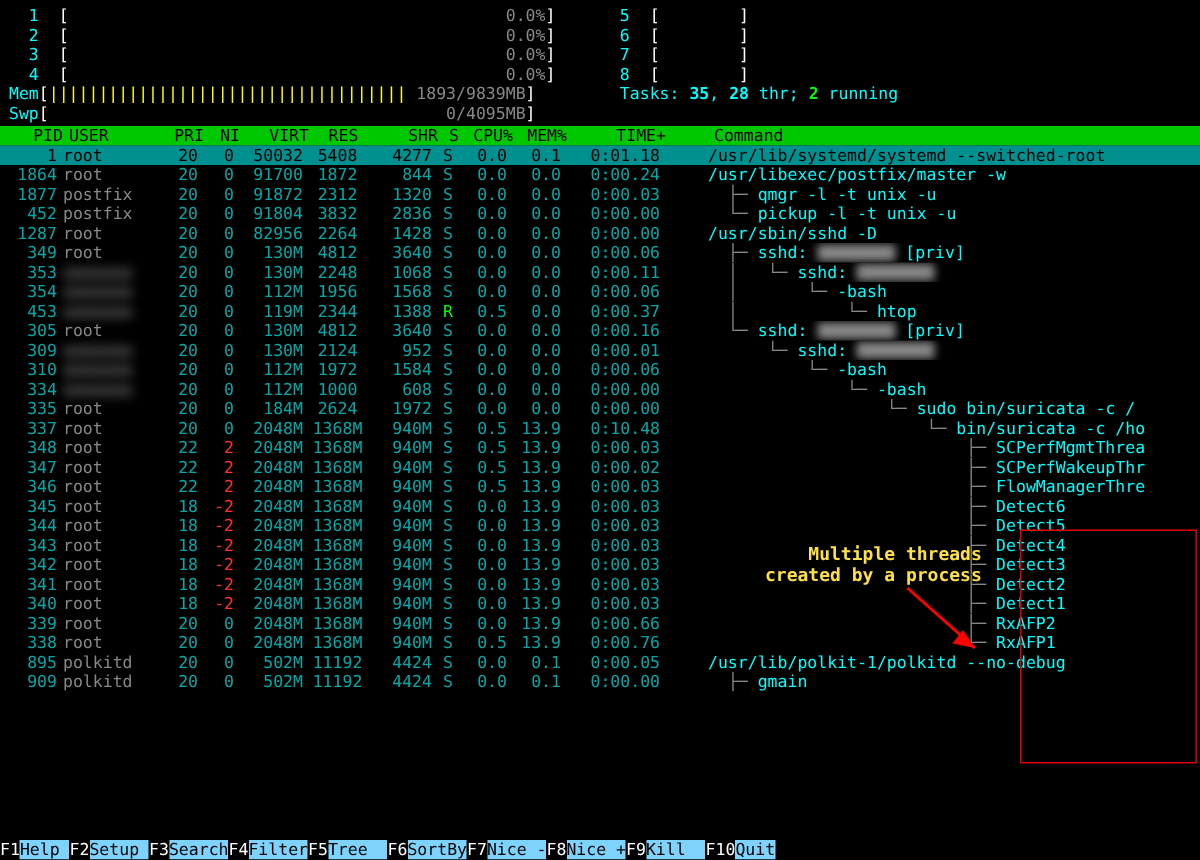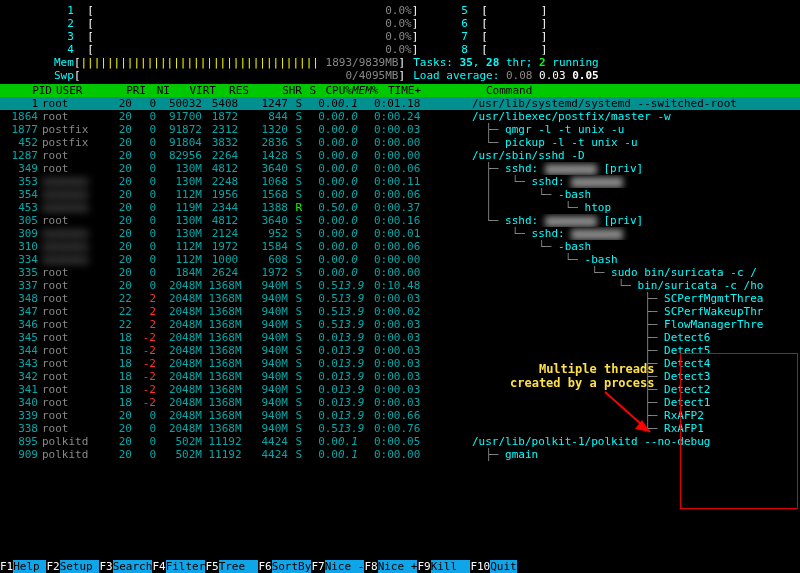--- a/index.html
+++ b/index.html
@@ -8,39 +8,39 @@
   
   .cyan { color:#00ffff; } .cyan-dim { color:#00a8a8; }
   .green { color:#00ff00; } .green-bold { color:#00ff00; font-weight:bold; }
   .red { color:#ff3030; }
   .grey { color:#888; } .white { color:#fff; }
   .teal-bg { background:#009090; color:#000; }
   .green-bg { background:#00c800; color:#000; }
   
   .meters { padding:4px 6px 2px 6px; display:flex; }
   .meters .col { width:50%; }
-  .meter-row { white-space:pre;margin-left:48px; }
+  .meter-row { white-space:pre; }
   .meter-row .bkt { color:#fff; }
-  .header-row { display:flex; white-space:pre; padding:0 16px; }
+  .header-row { display:flex; white-space:pre; padding:0 6px; }
   .proc-list { white-space:pre; }
   .proc-row { display:flex; padding:0 2px; }
   .c { display:inline-block; overflow:hidden; }
   .w-pid{width:36px;text-align:right;} .w-user{width:64px;padding-left:4px;text-align:left;}
   .w-pri{width:30px;text-align:right;} .w-ni{width:24px;text-align:right;}
   .w-virt{width:46px;text-align:right;} .w-res{width:46px;text-align:center;}
   .w-shr{width:40px;text-align:right;} .w-s{width:14px;text-align:right;}
-  .w-cpu{width:36px;text-align:right;} .w-mem{width:36px;text-align:left;font-style:italic;}
-  .w-time{width:66px;} .w-cmd{flex:1;padding-left:4px;text-align:left;margin-left:28px;}
+  .w-cpu{width:36px;text-align:right;} .w-mem{width:36px;text-align:right;}
+  .w-time{width:66px;text-align:right;} .w-cmd{flex:1;padding-left:4px;text-align:left;margin-left:28px;}
   .user-blur { filter:blur(4px); color:#ddd; }
   .cmd-blur { display:inline-block; width:52px; height:11px; background:#888; filter:blur(3px); vertical-align:middle; }
   .annot-box { position:absolute; border:1px solid #e00000; }
   .annot-text { position:absolute; color:#fde047; font-weight:bold; font-size:12px; line-height:14px; text-align:right; }
   .annot-arrow { position:absolute; width:60px; height:60px; }
   .fkeys { position:absolute; bottom:0; left:0; width:100%; white-space:pre; }
-  .fkeys .k { color:#fff; } .fkeys .lbl { background:#0ea5e9; color:#000; }
+  .fkeys .k { color:#fff; } .fkeys .lbl { background:#7dd3fc; color:#000; }
   .stat-row { white-space:pre; }
 </style>
 </head>
 <body>
 
 <div class="screen">
 
   <div class="meters">
     <div class="col" id="meters-left">
         <div class="meter-row"><span class="cyan">  1  </span><span class="bkt">[</span><span class="green"></span><span class="grey">                                            0.0%</span><span class="bkt">]</span></div>
@@ -49,21 +49,20 @@
         <div class="meter-row"><span class="cyan">  4  </span><span class="bkt">[</span><span class="green"></span><span class="grey">                                            0.0%</span><span class="bkt">]</span></div>
         <div class="meter-row"><span class="cyan">Mem</span><span class="bkt">[</span><span style="color:#ffff00">||||||||||||||||||||||||||||||||||||</span><span class="grey"> 1893/9839MB</span><span class="bkt">]</span></div>
         <div class="meter-row"><span class="cyan">Swp</span><span class="bkt">[</span><span class="grey">                                        0/4095MB</span><span class="bkt">]</span></div>
       </div>
     <div class="col" id="meters-right">
         <div class="meter-row"><span class="cyan">  5  </span><span class="bkt">[</span><span class="green"></span><span class="grey">        </span><span class="bkt">]</span></div>
         <div class="meter-row"><span class="cyan">  6  </span><span class="bkt">[</span><span class="green"></span><span class="grey">        </span><span class="bkt">]</span></div>
         <div class="meter-row"><span class="cyan">  7  </span><span class="bkt">[</span><span class="green"></span><span class="grey">        </span><span class="bkt">]</span></div>
         <div class="meter-row"><span class="cyan">  8  </span><span class="bkt">[</span><span class="green"></span><span class="grey">        </span><span class="bkt">]</span></div>
         <div class="stat-row"><span class="cyan">  Tasks: </span><span class="cyan"><b>35</b></span><span class="cyan">, </span><span class="cyan"><b>28</b></span><span class="cyan"> thr; </span><span class="green-bold">2</span><span class="cyan"> running</span></div>
-        <div class="stat-row"><span class="cyan">  Load average: </span><span class="grey">0.08</span> <span class="white">0.03</span> <span class="white"><b>0.05</b></span></div>
       </div>
   </div>
 
   <div class="header-row green-bg">
     <span class="c w-pid">PID</span>
     <span class="c w-user">USER</span>
     <span class="c w-pri">PRI</span>
     <span class="c w-ni">NI</span>
     <span class="c w-virt">VIRT</span>
     <span class="c w-res">RES</span>
@@ -75,21 +74,21 @@
     <span class="c w-cmd">Command</span>
   </div>
 
   <div class="proc-row teal-bg">
     <span class="c w-pid">1</span>
     <span class="c w-user">root</span>
     <span class="c w-pri">20</span>
     <span class="c w-ni">0</span>
     <span class="c w-virt">50032</span>
     <span class="c w-res">5408</span>
-    <span class="c w-shr">1247</span>
+    <span class="c w-shr">4277</span>
     <span class="c w-s">S</span>
     <span class="c w-cpu">0.0</span>
     <span class="c w-mem">0.1</span>
     <span class="c w-time">0:01.18</span>
     <span class="c w-cmd">/usr/lib/systemd/systemd --switched-root</span>
   </div>
 
   <div class="proc-list" id="proc-list"><div class="proc-row"><span class="c w-pid cyan-dim">1864</span><span class="c w-user grey">root</span><span class="c w-pri cyan-dim">20</span><span class="c w-ni cyan-dim">0</span><span class="c w-virt cyan-dim">91700</span><span class="c w-res cyan-dim">1872</span><span class="c w-shr cyan-dim">844</span><span class="c w-s cyan-dim">S</span><span class="c w-cpu cyan-dim">0.0</span><span class="c w-mem cyan-dim">0.0</span><span class="c w-time cyan-dim">0:00.24</span><span class="c w-cmd cyan">/usr/libexec/postfix/master -w</span></div><div class="proc-row"><span class="c w-pid cyan-dim">1877</span><span class="c w-user grey">postfix</span><span class="c w-pri cyan-dim">20</span><span class="c w-ni cyan-dim">0</span><span class="c w-virt cyan-dim">91872</span><span class="c w-res cyan-dim">2312</span><span class="c w-shr cyan-dim">1320</span><span class="c w-s cyan-dim">S</span><span class="c w-cpu cyan-dim">0.0</span><span class="c w-mem cyan-dim">0.0</span><span class="c w-time cyan-dim">0:00.03</span><span class="c w-cmd cyan">  <span class="grey">├─</span> qmgr -l -t unix -u</span></div><div class="proc-row"><span class="c w-pid cyan-dim">452</span><span class="c w-user grey">postfix</span><span class="c w-pri cyan-dim">20</span><span class="c w-ni cyan-dim">0</span><span class="c w-virt cyan-dim">91804</span><span class="c w-res cyan-dim">3832</span><span class="c w-shr cyan-dim">2836</span><span class="c w-s cyan-dim">S</span><span class="c w-cpu cyan-dim">0.0</span><span class="c w-mem cyan-dim">0.0</span><span class="c w-time cyan-dim">0:00.00</span><span class="c w-cmd cyan">  <span class="grey">└─</span> pickup -l -t unix -u</span></div><div class="proc-row"><span class="c w-pid cyan-dim">1287</span><span class="c w-user grey">root</span><span class="c w-pri cyan-dim">20</span><span class="c w-ni cyan-dim">0</span><span class="c w-virt cyan-dim">82956</span><span class="c w-res cyan-dim">2264</span><span class="c w-shr cyan-dim">1428</span><span class="c w-s cyan-dim">S</span><span class="c w-cpu cyan-dim">0.0</span><span class="c w-mem cyan-dim">0.0</span><span class="c w-time cyan-dim">0:00.00</span><span class="c w-cmd cyan">/usr/sbin/sshd -D</span></div><div class="proc-row"><span class="c w-pid cyan-dim">349</span><span class="c w-user grey">root</span><span class="c w-pri cyan-dim">20</span><span class="c w-ni cyan-dim">0</span><span class="c w-virt cyan-dim">130M</span><span class="c w-res cyan-dim">4812</span><span class="c w-shr cyan-dim">3640</span><span class="c w-s cyan-dim">S</span><span class="c w-cpu cyan-dim">0.0</span><span class="c w-mem cyan-dim">0.0</span><span class="c w-time cyan-dim">0:00.06</span><span class="c w-cmd cyan">  <span class="grey">├─</span> sshd: <span class="cmd-blur"></span> [priv]</span></div><div class="proc-row"><span class="c w-pid cyan-dim">353</span><span class="c w-user user-blur">xxxxxxx</span><span class="c w-pri cyan-dim">20</span><span class="c w-ni cyan-dim">0</span><span class="c w-virt cyan-dim">130M</span><span class="c w-res cyan-dim">2248</span><span class="c w-shr cyan-dim">1068</span><span class="c w-s cyan-dim">S</span><span class="c w-cpu cyan-dim">0.0</span><span class="c w-mem cyan-dim">0.0</span><span class="c w-time cyan-dim">0:00.11</span><span class="c w-cmd cyan">  <span class="grey">│</span>   <span class="grey">└─</span> sshd: <span class="cmd-blur"></span></span></div><div class="proc-row"><span class="c w-pid cyan-dim">354</span><span class="c w-user user-blur">xxxxxxx</span><span class="c w-pri cyan-dim">20</span><span class="c w-ni cyan-dim">0</span><span class="c w-virt cyan-dim">112M</span><span class="c w-res cyan-dim">1956</span><span class="c w-shr cyan-dim">1568</span><span class="c w-s cyan-dim">S</span><span class="c w-cpu cyan-dim">0.0</span><span class="c w-mem cyan-dim">0.0</span><span class="c w-time cyan-dim">0:00.06</span><span class="c w-cmd cyan">  <span class="grey">│</span>       <span class="grey">└─</span> -bash</span></div><div class="proc-row"><span class="c w-pid cyan-dim">453</span><span class="c w-user user-blur">xxxxxxx</span><span class="c w-pri cyan-dim">20</span><span class="c w-ni cyan-dim">0</span><span class="c w-virt cyan-dim">119M</span><span class="c w-res cyan-dim">2344</span><span class="c w-shr cyan-dim">1388</span><span class="c w-s green">R</span><span class="c w-cpu cyan-dim">0.5</span><span class="c w-mem cyan-dim">0.0</span><span class="c w-time cyan-dim">0:00.37</span><span class="c w-cmd cyan">  <span class="grey">│</span>           <span class="grey">└─</span> htop</span></div><div class="proc-row"><span class="c w-pid cyan-dim">305</span><span class="c w-user grey">root</span><span class="c w-pri cyan-dim">20</span><span class="c w-ni cyan-dim">0</span><span class="c w-virt cyan-dim">130M</span><span class="c w-res cyan-dim">4812</span><span class="c w-shr cyan-dim">3640</span><span class="c w-s cyan-dim">S</span><span class="c w-cpu cyan-dim">0.0</span><span class="c w-mem cyan-dim">0.0</span><span class="c w-time cyan-dim">0:00.16</span><span class="c w-cmd cyan">  <span class="grey">└─</span> sshd: <span class="cmd-blur"></span> [priv]</span></div><div class="proc-row"><span class="c w-pid cyan-dim">309</span><span class="c w-user user-blur">xxxxxxx</span><span class="c w-pri cyan-dim">20</span><span class="c w-ni cyan-dim">0</span><span class="c w-virt cyan-dim">130M</span><span class="c w-res cyan-dim">2124</span><span class="c w-shr cyan-dim">952</span><span class="c w-s cyan-dim">S</span><span class="c w-cpu cyan-dim">0.0</span><span class="c w-mem cyan-dim">0.0</span><span class="c w-time cyan-dim">0:00.01</span><span class="c w-cmd cyan">      <span class="grey">└─</span> sshd: <span class="cmd-blur"></span></span></div><div class="proc-row"><span class="c w-pid cyan-dim">310</span><span class="c w-user user-blur">xxxxxxx</span><span class="c w-pri cyan-dim">20</span><span class="c w-ni cyan-dim">0</span><span class="c w-virt cyan-dim">112M</span><span class="c w-res cyan-dim">1972</span><span class="c w-shr cyan-dim">1584</span><span class="c w-s cyan-dim">S</span><span class="c w-cpu cyan-dim">0.0</span><span class="c w-mem cyan-dim">0.0</span><span class="c w-time cyan-dim">0:00.06</span><span class="c w-cmd cyan">          <span class="grey">└─</span> -bash</span></div><div class="proc-row"><span class="c w-pid cyan-dim">334</span><span class="c w-user user-blur">xxxxxxx</span><span class="c w-pri cyan-dim">20</span><span class="c w-ni cyan-dim">0</span><span class="c w-virt cyan-dim">112M</span><span class="c w-res cyan-dim">1000</span><span class="c w-shr cyan-dim">608</span><span class="c w-s cyan-dim">S</span><span class="c w-cpu cyan-dim">0.0</span><span class="c w-mem cyan-dim">0.0</span><span class="c w-time cyan-dim">0:00.00</span><span class="c w-cmd cyan">              <span class="grey">└─</span> -bash</span></div><div class="proc-row"><span class="c w-pid cyan-dim">335</span><span class="c w-user grey">root</span><span class="c w-pri cyan-dim">20</span><span class="c w-ni cyan-dim">0</span><span class="c w-virt cyan-dim">184M</span><span class="c w-res cyan-dim">2624</span><span class="c w-shr cyan-dim">1972</span><span class="c w-s cyan-dim">S</span><span class="c w-cpu cyan-dim">0.0</span><span class="c w-mem cyan-dim">0.0</span><span class="c w-time cyan-dim">0:00.00</span><span class="c w-cmd cyan">                  <span class="grey">└─</span> sudo bin/suricata -c /</span></div><div class="proc-row"><span class="c w-pid cyan-dim">337</span><span class="c w-user grey">root</span><span class="c w-pri cyan-dim">20</span><span class="c w-ni cyan-dim">0</span><span class="c w-virt cyan-dim">2048M</span><span class="c w-res cyan-dim">1368M</span><span class="c w-shr cyan-dim">940M</span><span class="c w-s cyan-dim">S</span><span class="c w-cpu cyan-dim">0.5</span><span class="c w-mem cyan-dim">13.9</span><span class="c w-time cyan-dim">0:10.48</span><span class="c w-cmd cyan">                      <span class="grey">└─</span> bin/suricata -c /ho</span></div><div class="proc-row"><span class="c w-pid cyan-dim">348</span><span class="c w-user grey">root</span><span class="c w-pri cyan-dim">22</span><span class="c w-ni red">2</span><span class="c w-virt cyan-dim">2048M</span><span class="c w-res cyan-dim">1368M</span><span class="c w-shr cyan-dim">940M</span><span class="c w-s cyan-dim">S</span><span class="c w-cpu cyan-dim">0.5</span><span class="c w-mem cyan-dim">13.9</span><span class="c w-time cyan-dim">0:00.03</span><span class="c w-cmd cyan">                          <span class="grey">├─</span> SCPerfMgmtThrea</span></div><div class="proc-row"><span class="c w-pid cyan-dim">347</span><span class="c w-user grey">root</span><span class="c w-pri cyan-dim">22</span><span class="c w-ni red">2</span><span class="c w-virt cyan-dim">2048M</span><span class="c w-res cyan-dim">1368M</span><span class="c w-shr cyan-dim">940M</span><span class="c w-s cyan-dim">S</span><span class="c w-cpu cyan-dim">0.5</span><span class="c w-mem cyan-dim">13.9</span><span class="c w-time cyan-dim">0:00.02</span><span class="c w-cmd cyan">                          <span class="grey">├─</span> SCPerfWakeupThr</span></div><div class="proc-row"><span class="c w-pid cyan-dim">346</span><span class="c w-user grey">root</span><span class="c w-pri cyan-dim">22</span><span class="c w-ni red">2</span><span class="c w-virt cyan-dim">2048M</span><span class="c w-res cyan-dim">1368M</span><span class="c w-shr cyan-dim">940M</span><span class="c w-s cyan-dim">S</span><span class="c w-cpu cyan-dim">0.5</span><span class="c w-mem cyan-dim">13.9</span><span class="c w-time cyan-dim">0:00.03</span><span class="c w-cmd cyan">                          <span class="grey">├─</span> FlowManagerThre</span></div><div class="proc-row"><span class="c w-pid cyan-dim">345</span><span class="c w-user grey">root</span><span class="c w-pri cyan-dim">18</span><span class="c w-ni red">-2</span><span class="c w-virt cyan-dim">2048M</span><span class="c w-res cyan-dim">1368M</span><span class="c w-shr cyan-dim">940M</span><span class="c w-s cyan-dim">S</span><span class="c w-cpu cyan-dim">0.0</span><span class="c w-mem cyan-dim">13.9</span><span class="c w-time cyan-dim">0:00.03</span><span class="c w-cmd cyan">                          <span class="grey">├─</span> Detect6</span></div><div class="proc-row"><span class="c w-pid cyan-dim">344</span><span class="c w-user grey">root</span><span class="c w-pri cyan-dim">18</span><span class="c w-ni red">-2</span><span class="c w-virt cyan-dim">2048M</span><span class="c w-res cyan-dim">1368M</span><span class="c w-shr cyan-dim">940M</span><span class="c w-s cyan-dim">S</span><span class="c w-cpu cyan-dim">0.0</span><span class="c w-mem cyan-dim">13.9</span><span class="c w-time cyan-dim">0:00.03</span><span class="c w-cmd cyan">                          <span class="grey">├─</span> Detect5</span></div><div class="proc-row"><span class="c w-pid cyan-dim">343</span><span class="c w-user grey">root</span><span class="c w-pri cyan-dim">18</span><span class="c w-ni red">-2</span><span class="c w-virt cyan-dim">2048M</span><span class="c w-res cyan-dim">1368M</span><span class="c w-shr cyan-dim">940M</span><span class="c w-s cyan-dim">S</span><span class="c w-cpu cyan-dim">0.0</span><span class="c w-mem cyan-dim">13.9</span><span class="c w-time cyan-dim">0:00.03</span><span class="c w-cmd cyan">                          <span class="grey">├─</span> Detect4</span></div><div class="proc-row"><span class="c w-pid cyan-dim">342</span><span class="c w-user grey">root</span><span class="c w-pri cyan-dim">18</span><span class="c w-ni red">-2</span><span class="c w-virt cyan-dim">2048M</span><span class="c w-res cyan-dim">1368M</span><span class="c w-shr cyan-dim">940M</span><span class="c w-s cyan-dim">S</span><span class="c w-cpu cyan-dim">0.0</span><span class="c w-mem cyan-dim">13.9</span><span class="c w-time cyan-dim">0:00.03</span><span class="c w-cmd cyan">                          <span class="grey">├─</span> Detect3</span></div><div class="proc-row"><span class="c w-pid cyan-dim">341</span><span class="c w-user grey">root</span><span class="c w-pri cyan-dim">18</span><span class="c w-ni red">-2</span><span class="c w-virt cyan-dim">2048M</span><span class="c w-res cyan-dim">1368M</span><span class="c w-shr cyan-dim">940M</span><span class="c w-s cyan-dim">S</span><span class="c w-cpu cyan-dim">0.0</span><span class="c w-mem cyan-dim">13.9</span><span class="c w-time cyan-dim">0:00.03</span><span class="c w-cmd cyan">                          <span class="grey">├─</span> Detect2</span></div><div class="proc-row"><span class="c w-pid cyan-dim">340</span><span class="c w-user grey">root</span><span class="c w-pri cyan-dim">18</span><span class="c w-ni red">-2</span><span class="c w-virt cyan-dim">2048M</span><span class="c w-res cyan-dim">1368M</span><span class="c w-shr cyan-dim">940M</span><span class="c w-s cyan-dim">S</span><span class="c w-cpu cyan-dim">0.0</span><span class="c w-mem cyan-dim">13.9</span><span class="c w-time cyan-dim">0:00.03</span><span class="c w-cmd cyan">                          <span class="grey">├─</span> Detect1</span></div><div class="proc-row"><span class="c w-pid cyan-dim">339</span><span class="c w-user grey">root</span><span class="c w-pri cyan-dim">20</span><span class="c w-ni cyan-dim">0</span><span class="c w-virt cyan-dim">2048M</span><span class="c w-res cyan-dim">1368M</span><span class="c w-shr cyan-dim">940M</span><span class="c w-s cyan-dim">S</span><span class="c w-cpu cyan-dim">0.0</span><span class="c w-mem cyan-dim">13.9</span><span class="c w-time cyan-dim">0:00.66</span><span class="c w-cmd cyan">                          <span class="grey">├─</span> RxAFP2</span></div><div class="proc-row"><span class="c w-pid cyan-dim">338</span><span class="c w-user grey">root</span><span class="c w-pri cyan-dim">20</span><span class="c w-ni cyan-dim">0</span><span class="c w-virt cyan-dim">2048M</span><span class="c w-res cyan-dim">1368M</span><span class="c w-shr cyan-dim">940M</span><span class="c w-s cyan-dim">S</span><span class="c w-cpu cyan-dim">0.5</span><span class="c w-mem cyan-dim">13.9</span><span class="c w-time cyan-dim">0:00.76</span><span class="c w-cmd cyan">                          <span class="grey">└─</span> RxAFP1</span></div><div class="proc-row"><span class="c w-pid cyan-dim">895</span><span class="c w-user grey">polkitd</span><span class="c w-pri cyan-dim">20</span><span class="c w-ni cyan-dim">0</span><span class="c w-virt cyan-dim">502M</span><span class="c w-res cyan-dim">11192</span><span class="c w-shr cyan-dim">4424</span><span class="c w-s cyan-dim">S</span><span class="c w-cpu cyan-dim">0.0</span><span class="c w-mem cyan-dim">0.1</span><span class="c w-time cyan-dim">0:00.05</span><span class="c w-cmd cyan">/usr/lib/polkit-1/polkitd --no-debug</span></div><div class="proc-row"><span class="c w-pid cyan-dim">909</span><span class="c w-user grey">polkitd</span><span class="c w-pri cyan-dim">20</span><span class="c w-ni cyan-dim">0</span><span class="c w-virt cyan-dim">502M</span><span class="c w-res cyan-dim">11192</span><span class="c w-shr cyan-dim">4424</span><span class="c w-s cyan-dim">S</span><span class="c w-cpu cyan-dim">0.0</span><span class="c w-mem cyan-dim">0.1</span><span class="c w-time cyan-dim">0:00.00</span><span class="c w-cmd cyan">  <span class="grey">├─</span> gmain</span></div></div>
 
   <div class="annot-box" style="left:680px; top:353px; width:118px; height:156px;"></div>

